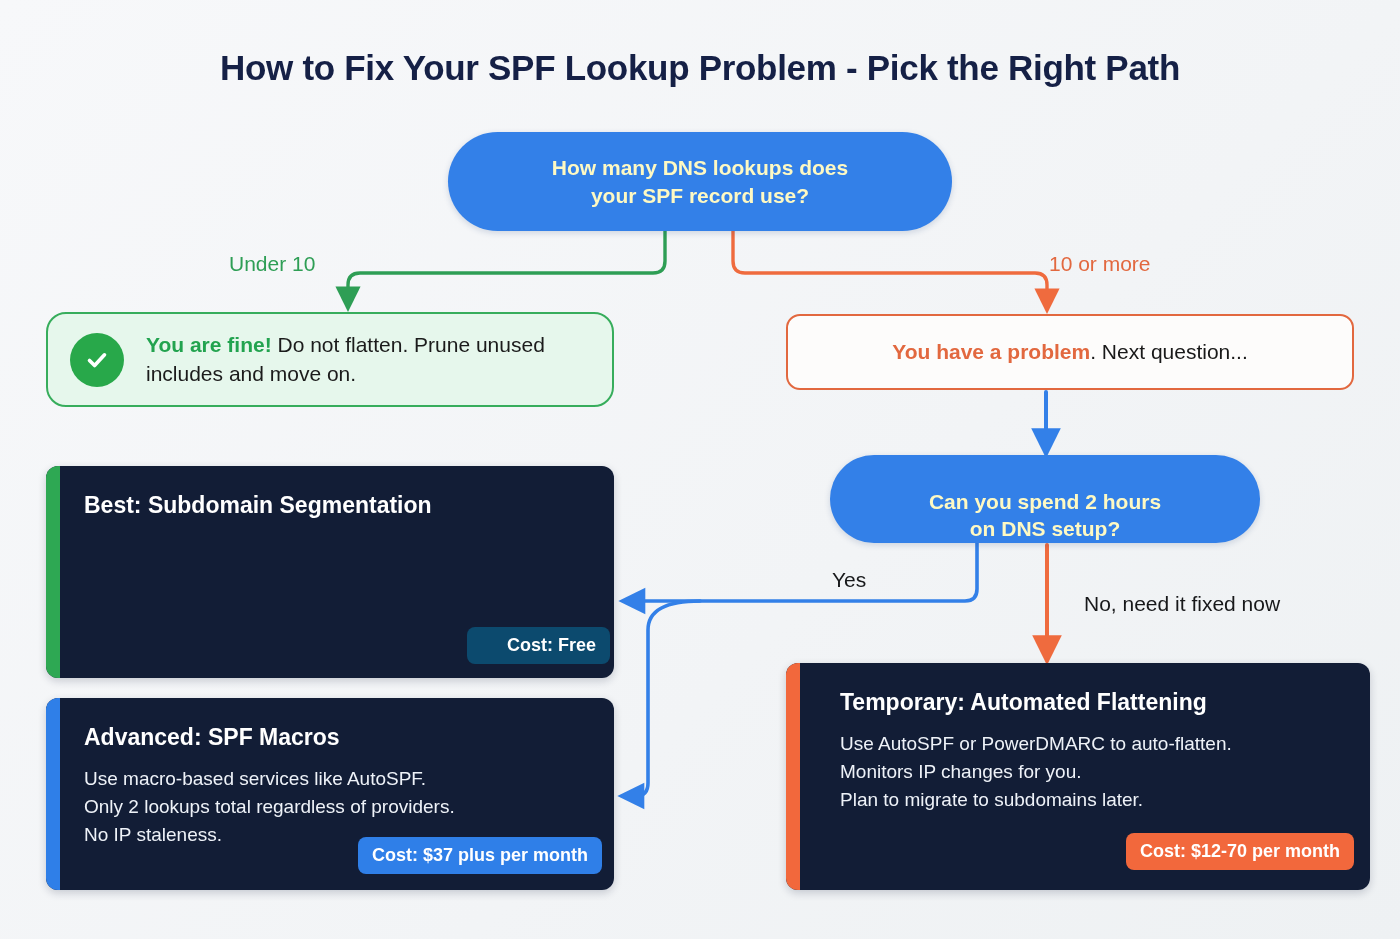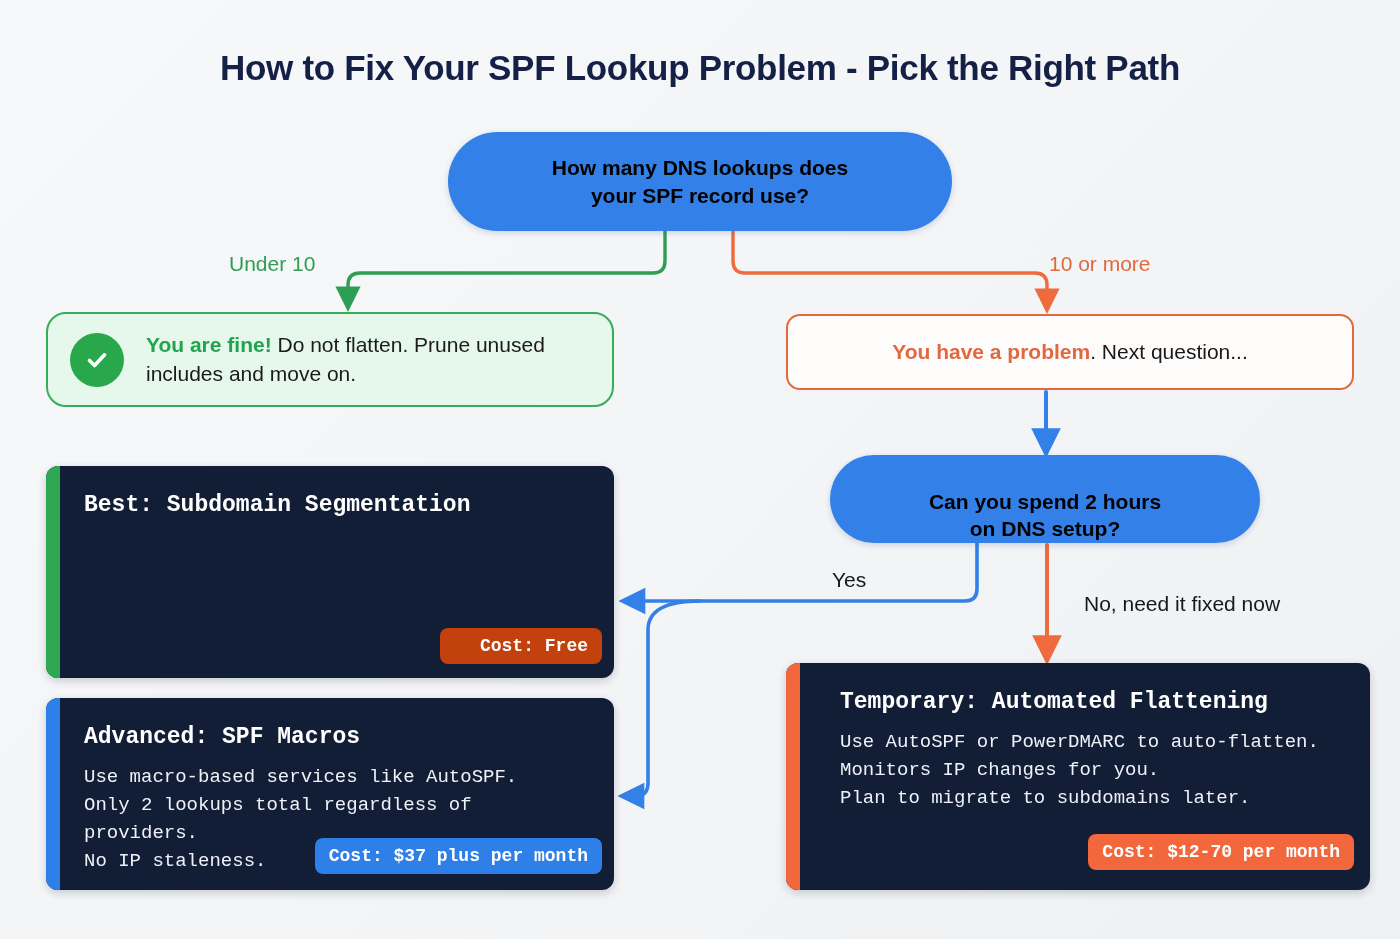--- a/index.html
+++ b/index.html
@@ -41,21 +41,21 @@
     width: 1400px;
     height: 939px;
     pointer-events: none;
   }
 
   
   .pill {
     position: absolute;
     background: #3380e8;
     border-radius: 60px;
-    color: #000000;
+    color: #fef9c3;
     font-size: 21px;
     font-weight: bold;
     line-height: 1.32;
     text-align: center;
     display: flex;
     align-items: center;
     justify-content: center;
     box-shadow: 0 2px 6px rgba(30, 60, 120, 0.18);
   }
   .pill span { display: block; padding: 0 18px; white-space: pre-line; }
@@ -108,21 +108,20 @@
   #box-problem .msg { font-size: 21px; color: #191919; }
   #box-problem .msg .hi { color: #e2683f; font-weight: bold; }
 
   
   .card {
     position: absolute;
     background: #121d36;
     border-radius: 12px;
     overflow: hidden;
     box-shadow: 0 3px 9px rgba(20, 30, 60, 0.20);
-    font-family: Liberation Mono, monospace;
   }
   .card .bar {
     position: absolute;
     left: 0; top: 0; bottom: 0;
     width: 14px;
   }
   .card .body {
     padding: 26px 24px 20px 38px;
     position: relative;
     height: 100%;
@@ -146,21 +145,21 @@
     border-radius: 8px;
     color: #ffffff;
     font-size: 18px;
     font-weight: bold;
     padding: 8px 14px;
     white-space: nowrap;
   }
 
   #card-subdomain { left: 46px; top: 466px; width: 568px; height: 212px; }
   #card-subdomain .bar { background: #2ea853; }
-  #card-subdomain .badge { right: 12px; bottom: 14px; background: #c2410c; padding-left: 40px; }
+  #card-subdomain .badge { right: 4px; bottom: 14px; background: #0c4a6e; padding-left: 40px; }
 
   #card-macros { left: 46px; top: 698px; width: 568px; height: 192px; }
   #card-macros .bar { background: #2f7fe8; }
   #card-macros .badge { right: 12px; bottom: 16px; background: #2f7fe8; }
 
   #card-flatten { left: 786px; top: 663px; width: 568px; height: 227px; padding-left: 16px; }
   #card-flatten .bar { background: #f2683c; }
   #card-flatten .badge { right: 16px; bottom: 20px; background: #f2683c; }
 
   

